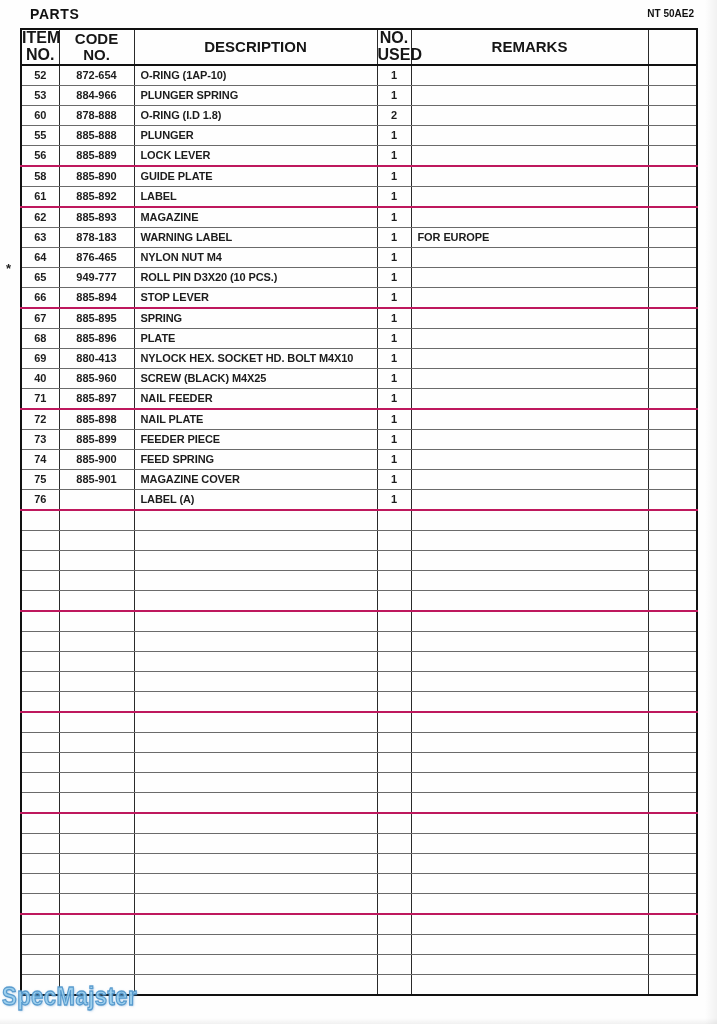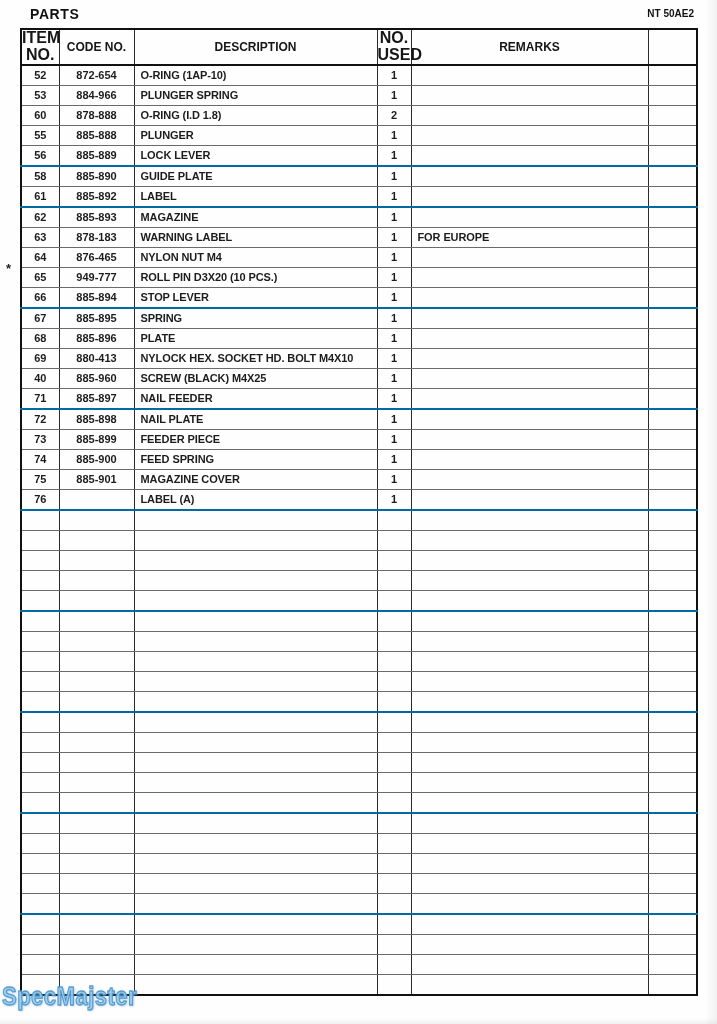--- a/index.html
+++ b/index.html
@@ -42,21 +42,21 @@
   table.parts col.c-code { width: 75px; }
   table.parts col.c-description { width: 243px; }
   table.parts col.c-used { width: 34px; }
   table.parts col.c-remarks { width: 237px; }
   table.parts col.c-extra { width: 49px; }
 
   table.parts th {
     height: 23px;
     border: 1px solid #2a2a2a;
     border-bottom: 2px solid #111;
-    font-size: 12px;
+    font-size: 15px;
     font-weight: bold;
     text-align: center;
     vertical-align: middle;
     white-space: pre-line;
     line-height: 1.05;
     padding: 0;
     color: #161616;
   }
   table.parts th.col-item, table.parts th.col-used { font-size: 16px; }
 
@@ -73,21 +73,21 @@
     white-space: nowrap;
     overflow: hidden;
     color: #1c1c1c;
   }
   table.parts td.col-item,
   table.parts td.col-code,
   table.parts td.col-used { text-align: center; }
   table.parts td.col-description,
   table.parts td.col-remarks { text-align: left; padding-left: 6px; letter-spacing: -0.1px; }
 
-  table.parts tr.group-end td { border-bottom: 2px solid #0369a1; }
+  table.parts tr.group-end td { border-bottom: 2px solid #be185d; }
 
   .footnote-asterisk {
     position: absolute;
     left: 6px;
     top: 261px;
     font-size: 13px;
     font-weight: bold;
     color: #222;
   }
   .watermark {

